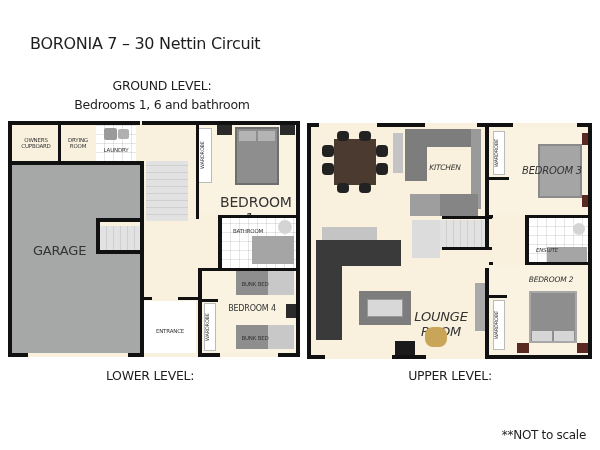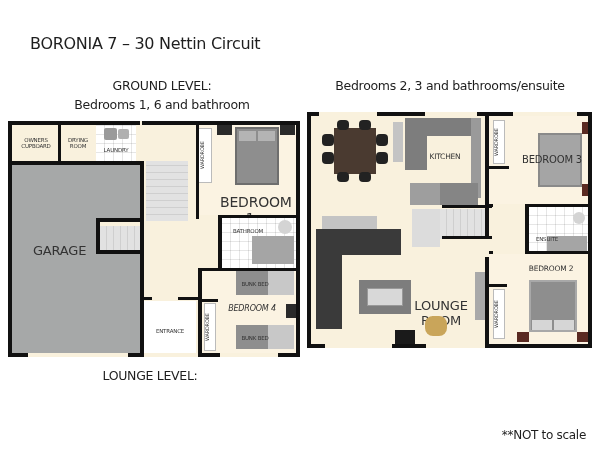--- a/index.html
+++ b/index.html
@@ -28,26 +28,26 @@
 </head>
 <body>
 
 <div class="abs title">BORONIA 7 – 30 Nettin Circuit</div>
 
 <div class="abs caption" style="left:12px;width:300px;top:76px;">
   <div>GROUND LEVEL:</div>
   <div>Bedrooms 1, 6 and bathroom</div>
 </div>
 <div class="abs caption" style="left:300px;width:300px;top:76px;">
-  <div>Bedrooms 2, 3 and bathrooms/ensuite</div>
 </div>
 <div class="abs caption" style="left:0;width:300px;top:366px;">
-  <div>LOUNGE LEVEL:</div>
+  <div>LOWER LEVEL:</div>
 </div>
 <div class="abs caption" style="left:300px;width:300px;top:366px;">
+  <div>UPPER LEVEL:</div>
 </div>
 <div class="abs note">**NOT to scale</div>
 
 <div class="plan" style="left:8px;top:121px;width:292px;height:236px;">
 
   <div class="abs floor" style="left:0;top:0;width:292px;height:236px;"></div>
 
   <div class="abs floor" style="left:4px;top:4px;width:46px;height:36px;"></div>
   <div class="room-label small-label" style="left:6px;top:16px;width:44px;">OWNERS CUPBOARD</div>
   <div class="abs floor" style="left:53px;top:4px;width:34px;height:36px;"></div>
@@ -77,21 +77,21 @@
 
   <div class="abs tile" style="left:214px;top:97px;width:74px;height:50px;"></div>
   <div class="abs" style="left:244px;top:115px;width:42px;height:28px;background:#a5a5a5;"></div>
   <div class="abs" style="left:270px;top:99px;width:14px;height:14px;background:#d4d4d4;border-radius:50%;"></div>
   <div class="room-label small-label" style="left:220px;top:107px;width:40px;">BATHROOM</div>
 
   <div class="abs" style="left:194px;top:150px;width:94px;height:82px;background:#fbf3e2;"></div>
   <div class="abs" style="left:228px;top:150px;width:58px;height:24px;background:#8e8e8e;"></div>
   <div class="abs" style="left:260px;top:150px;width:26px;height:24px;background:#c8c8c8;"></div>
   <div class="room-label small-label" style="left:232px;top:160px;width:30px;">BUNK BED</div>
-  <div class="room-label" style="left:214px;top:183px;width:60px;font-size:8px;font-style:italic;">BEDROOM 4</div>
+  <div class="room-label" style="left:214px;top:183px;width:60px;font-size:8px;">BEDROOM 4</div>
   <div class="abs" style="left:278px;top:183px;width:10px;height:14px;background:#2a2a2a;"></div>
   <div class="abs" style="left:228px;top:204px;width:58px;height:24px;background:#8e8e8e;"></div>
   <div class="abs" style="left:260px;top:204px;width:26px;height:24px;background:#c8c8c8;"></div>
   <div class="room-label small-label" style="left:232px;top:214px;width:30px;">BUNK BED</div>
   <div class="wardrobe" style="left:196px;top:182px;width:12px;height:48px;"></div>
   <div class="room-label vert" style="left:196px;top:184px;height:44px;width:12px;">WARDROBE</div>
 
   <div class="abs" style="left:136px;top:180px;width:52px;height:52px;background:#ffffff;"></div>
   <div class="room-label small-label" style="left:138px;top:207px;width:48px;">ENTRANCE</div>
 
@@ -112,21 +112,21 @@
   <div class="wall" style="left:210px;top:94px;width:4px;height:56px;"></div>
   <div class="wall" style="left:190px;top:147px;width:100px;height:3px;"></div>
   <div class="wall" style="left:190px;top:147px;width:4px;height:89px;"></div>
   <div class="wall" style="left:194px;top:178px;width:16px;height:3px;"></div>
   <div class="wall" style="left:190px;top:232px;width:22px;height:4px;"></div>
   <div class="wall" style="left:270px;top:232px;width:22px;height:4px;"></div>
   <div class="wall" style="left:136px;top:176px;width:8px;height:3px;"></div>
   <div class="wall" style="left:170px;top:176px;width:20px;height:3px;"></div>
 </div>
 
-<div class="plan" style="left:307px;top:112px;width:285px;height:236px;">
+<div class="plan" style="left:307px;top:123px;width:285px;height:236px;font-style:italic;">
   <div class="abs floor" style="left:0;top:0;width:285px;height:236px;"></div>
 
   <div class="abs" style="left:27px;top:16px;width:42px;height:46px;background:#4a3a30;"></div>
   <div class="abs" style="left:30px;top:8px;width:12px;height:10px;background:#222;border-radius:4px;"></div>
   <div class="abs" style="left:52px;top:8px;width:12px;height:10px;background:#222;border-radius:4px;"></div>
   <div class="abs" style="left:30px;top:60px;width:12px;height:10px;background:#222;border-radius:4px;"></div>
   <div class="abs" style="left:52px;top:60px;width:12px;height:10px;background:#222;border-radius:4px;"></div>
   <div class="abs" style="left:15px;top:22px;width:12px;height:12px;background:#222;border-radius:4px;"></div>
   <div class="abs" style="left:15px;top:40px;width:12px;height:12px;background:#222;border-radius:4px;"></div>
   <div class="abs" style="left:69px;top:22px;width:12px;height:12px;background:#222;border-radius:4px;"></div>

